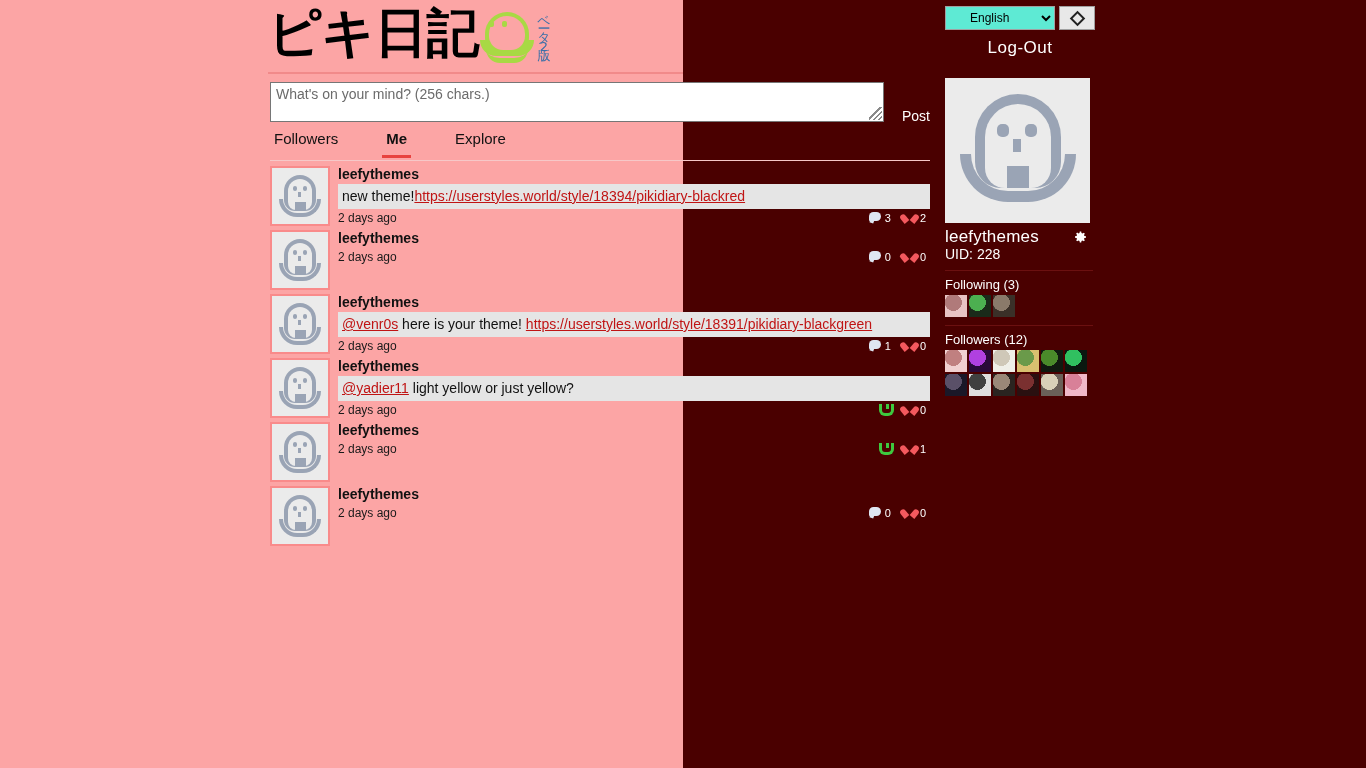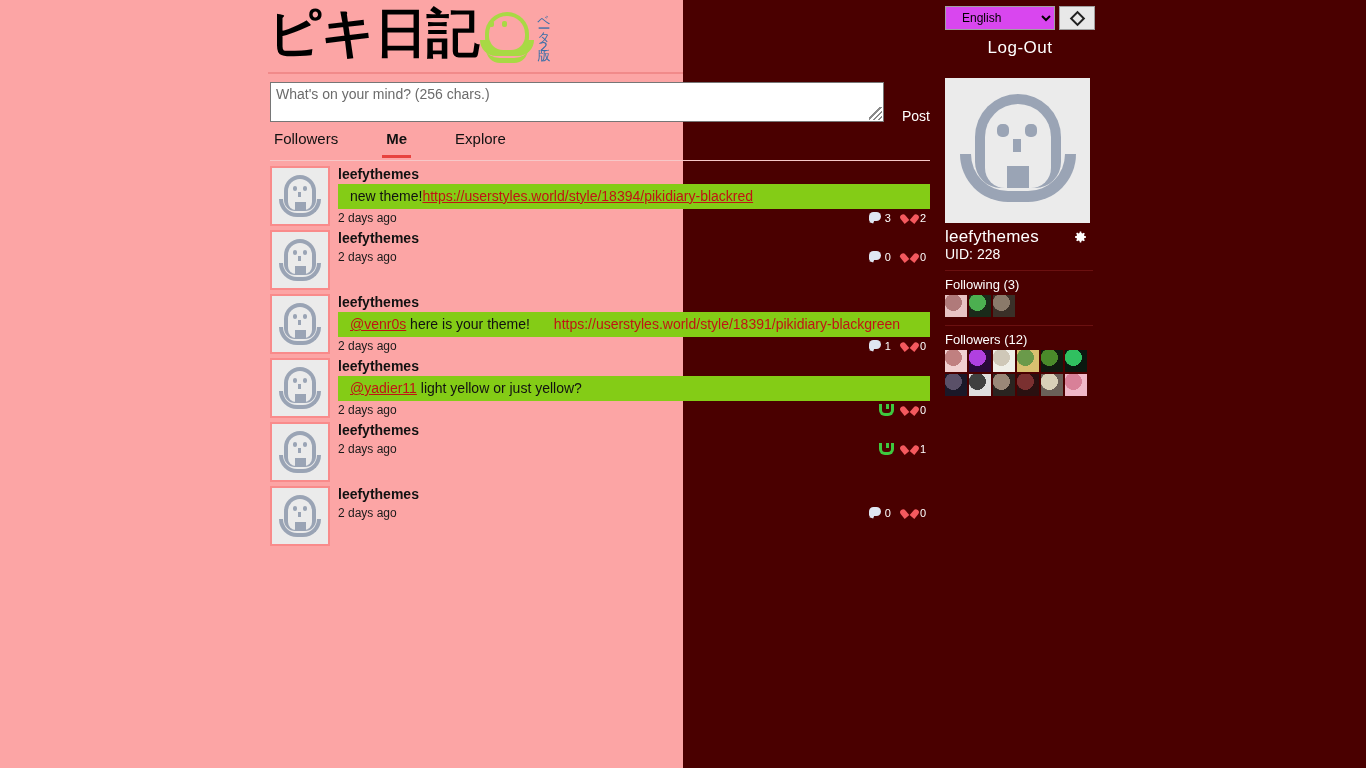--- a/index.html
+++ b/index.html
@@ -111,24 +111,24 @@
   #topright {
     position: absolute; left: 945px; top: 6px;
     width: 150px; height: 58px;
     z-index: 8;
   }
   #lang-row { display: flex; gap: 4px; }
   #lang-select {
     width: 110px; height: 24px;
     font-family: "Liberation Sans", sans-serif;
     font-size: 12px;
-    background: #d946ef;
+    background: #5eead4;
     border: 1px solid #a0a0a0;
     color: #000;
-    padding-left: 12px;
+    padding-left: 20px;
   }
   #theme-btn {
     width: 36px; height: 24px;
     background: #e8e8e8;
     border: 1px solid #a0a0a0;
     display: flex; align-items: center; justify-content: center;
     cursor: pointer;
   }
   #theme-btn .diamond {
     width: 11px; height: 11px;
@@ -289,22 +289,22 @@
   .post-user {
     font-family: "Liberation Sans", sans-serif;
     font-size: 14px;
     font-weight: 700;
     color: #111;
     line-height: 17px;
     margin-bottom: 1px;
     cursor: pointer;
   }
   .post-body {
-    background: #84cc16;
-    padding: 3px 12px;
+    background: #e5e5e5;
+    padding: 3px 4px;
     font-family: "Liberation Sans", sans-serif;
     font-size: 14px;
     color: #111;
     line-height: 19px;
     min-height: 25px;
     word-break: break-word;
   }
   .post-body a,
   .post-body .mention {
     color: #c01414;
@@ -585,21 +585,21 @@
         <div class="a-body"></div>
         <div class="a-inner"></div>
         <div class="a-eye l"></div>
         <div class="a-eye r"></div>
         <div class="a-nose"></div>
         <div class="a-brim"></div>
         <div class="a-chin"></div>
       </div>
       <div class="post-main">
         <div class="post-user">leefythemes</div>
-        <div class="post-body"><span class="mention">@venr0s</span><span> here is your theme! </span><span class="link" style="color: rgb(192, 20, 20); cursor: pointer; margin-left: 20px;">https://userstyles.world/style/18391/pikidiary-blackgreen</span></div>
+        <div class="post-body"><span class="mention">@venr0s</span><span> here is your theme! </span><span class="link" style="color: rgb(192, 20, 20); text-decoration: underline; cursor: pointer;">https://userstyles.world/style/18391/pikidiary-blackgreen</span></div>
         <div class="post-foot">
           <div class="post-time">2 days ago</div>
           <div class="post-actions">
             <div class="action">
               <span class="ico bubble"></span>
               <span class="count">1</span>
             </div>
             <div class="action">
               <span class="ico heart"></span>
               <span class="count">0</span>

